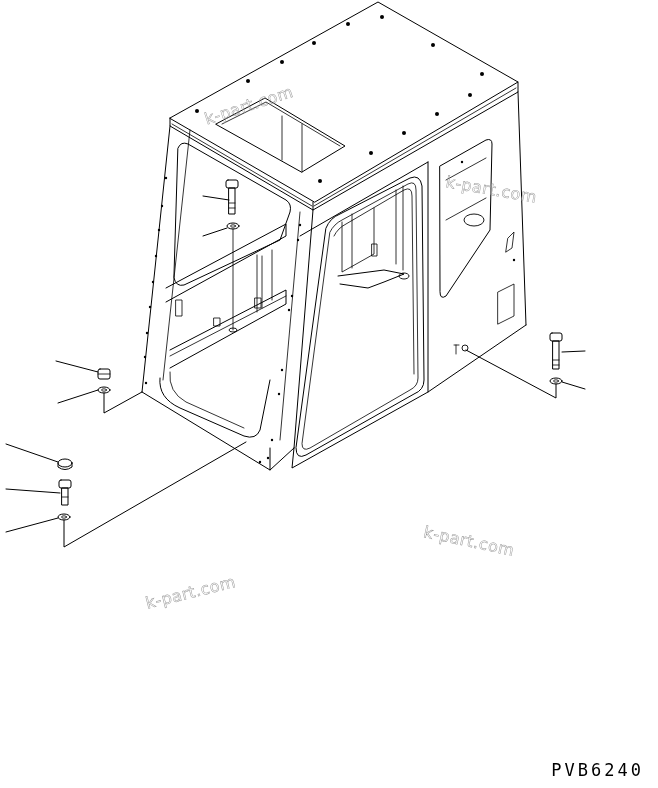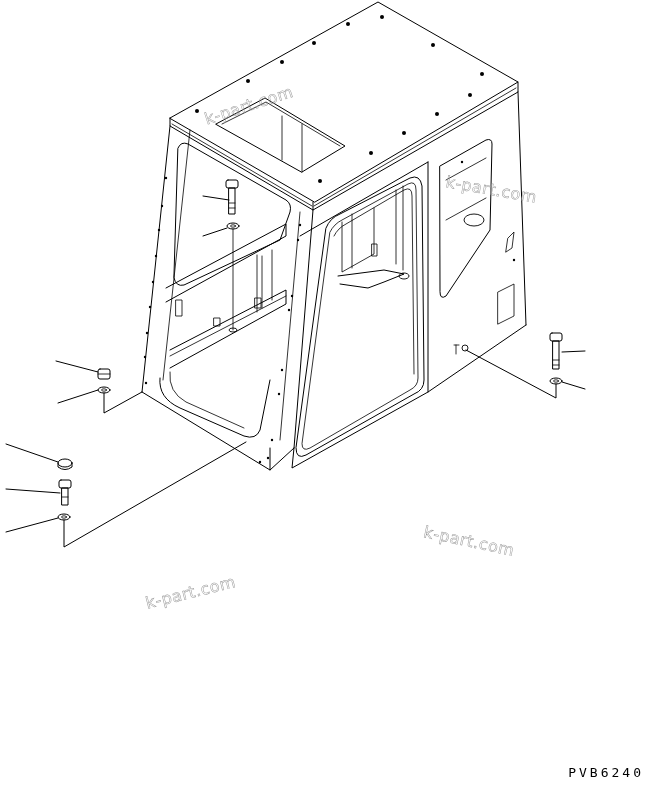--- a/index.html
+++ b/index.html
@@ -6,21 +6,21 @@
     body { width: 658px; height: 788px; position: relative; overflow: hidden;
            font-family: "DejaVu Sans Mono", monospace; }
     #diagram { position: absolute; left: 0; top: 0; width: 658px; height: 788px; }
     .ln { fill: none; stroke: #000; stroke-width: 1; stroke-linejoin: round; stroke-linecap: round; }
     .thin { stroke-width: 0.8; }
     .dot { fill: #000; }
     .hole { fill: none; stroke: #000; stroke-width: 0.9; }
     .wm { position: absolute; font-family: "DejaVu Sans", sans-serif; font-size: 16px;
           color: transparent; -webkit-text-stroke: 0.5px #9a9a9a; letter-spacing: 0.5px;
           white-space: nowrap; transform-origin: left center; }
-    .code { position: absolute; right: 14px; bottom: 8px; font-size: 13px; letter-spacing: 3px;
+    .code { position: absolute; right: 14px; bottom: 8px; font-size: 17px; letter-spacing: 3px;
             color: #000; font-family: "DejaVu Sans Mono", monospace; }
   </style>
 </head>
 <body>
 
 <svg id="diagram" viewBox="0 0 658 788" xmlns="http://www.w3.org/2000/svg">
 
   <g>
     <polygon class="ln" points="170,118 378,2 518,82 315,202"></polygon>
     <polyline class="ln" points="170,118 170,126 313,210 313,202"></polyline>

